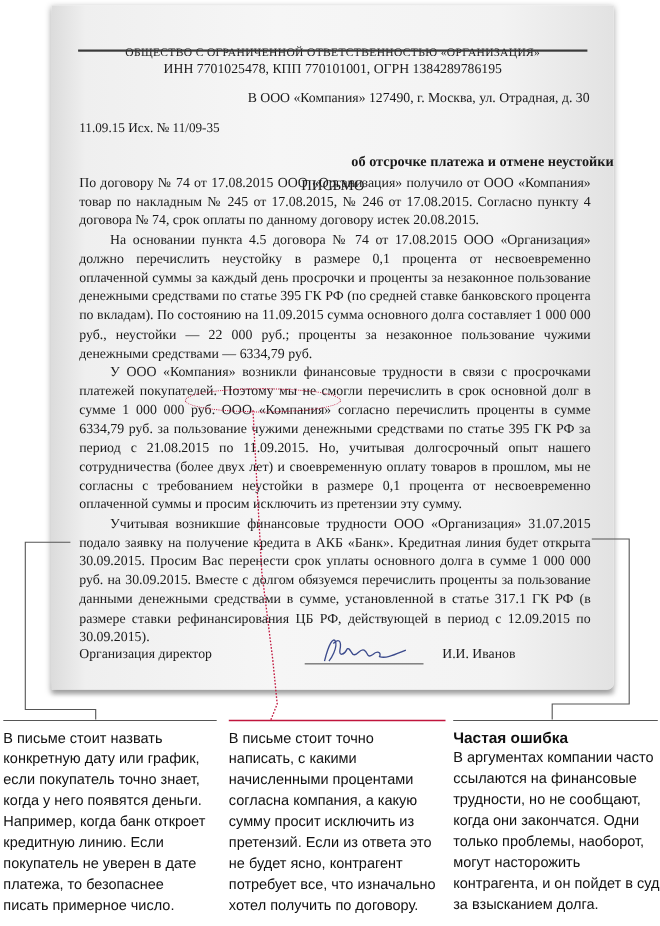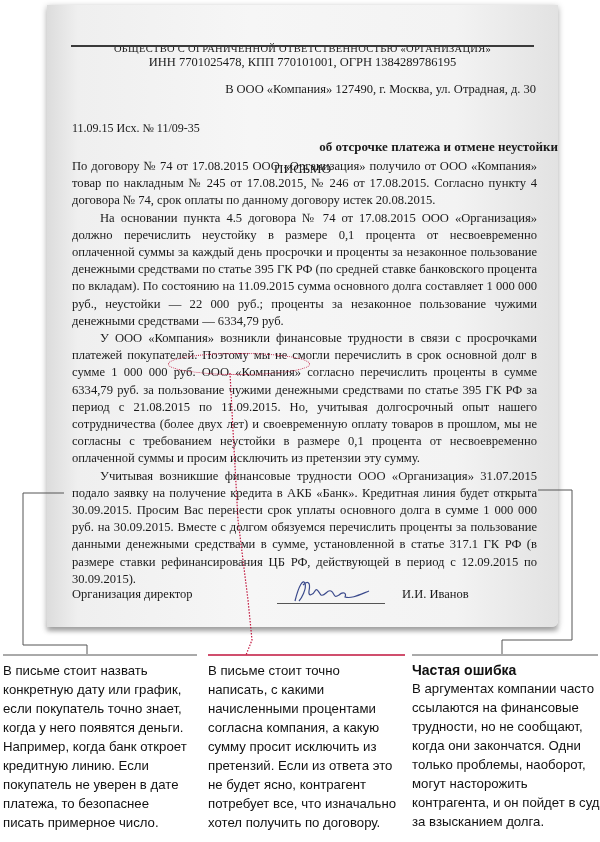--- a/index.html
+++ b/index.html
@@ -29,21 +29,21 @@
   }
   .ids {
     position: absolute; left: 0; right: 0; top: 50px; text-align: center;
     font-size: 12.5px; font-family: "Liberation Serif", serif;
   }
   .recipient {
     position: absolute; right: 22px; top: 77px; text-align: right;
     font-size: 12.5px; font-family: "Liberation Serif", serif;
   }
   .outgoing {
-    position: absolute; left: 25px; top: 104px; font-size: 12px; font-family: "Liberation Serif", serif; margin-top: 12px;
+    position: absolute; left: 25px; top: 104px; font-size: 12px; font-family: "Liberation Serif", serif;
   }
   .title {
     position: absolute; left: 0; right: 0; top: 117px; text-align: center;
     font-weight: normal; font-size: 13.5px; font-family: "Liberation Serif", serif; margin-top: 39px;
   }
   .subtitle {
     position: absolute; left: 0; right: 0; top: 134px; text-align: right;
     font-weight: bold; font-size: 13px; font-family: "Liberation Serif", serif;
   }
   .body-text {

